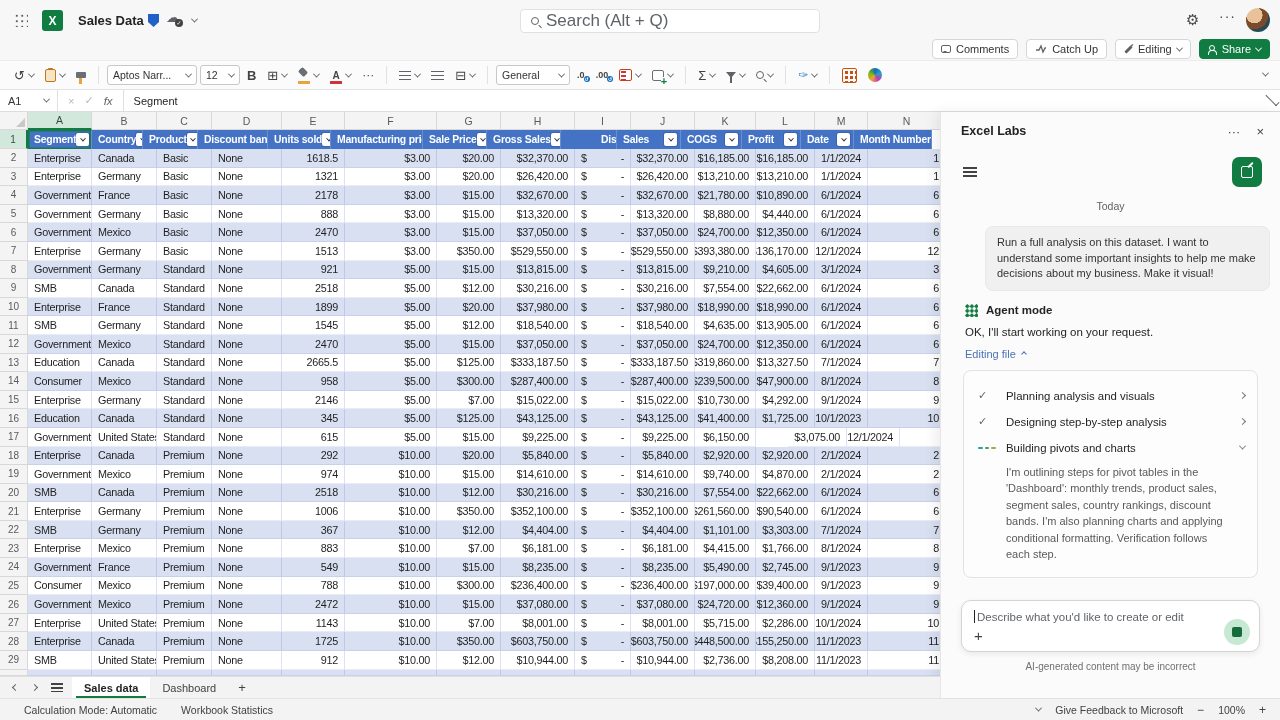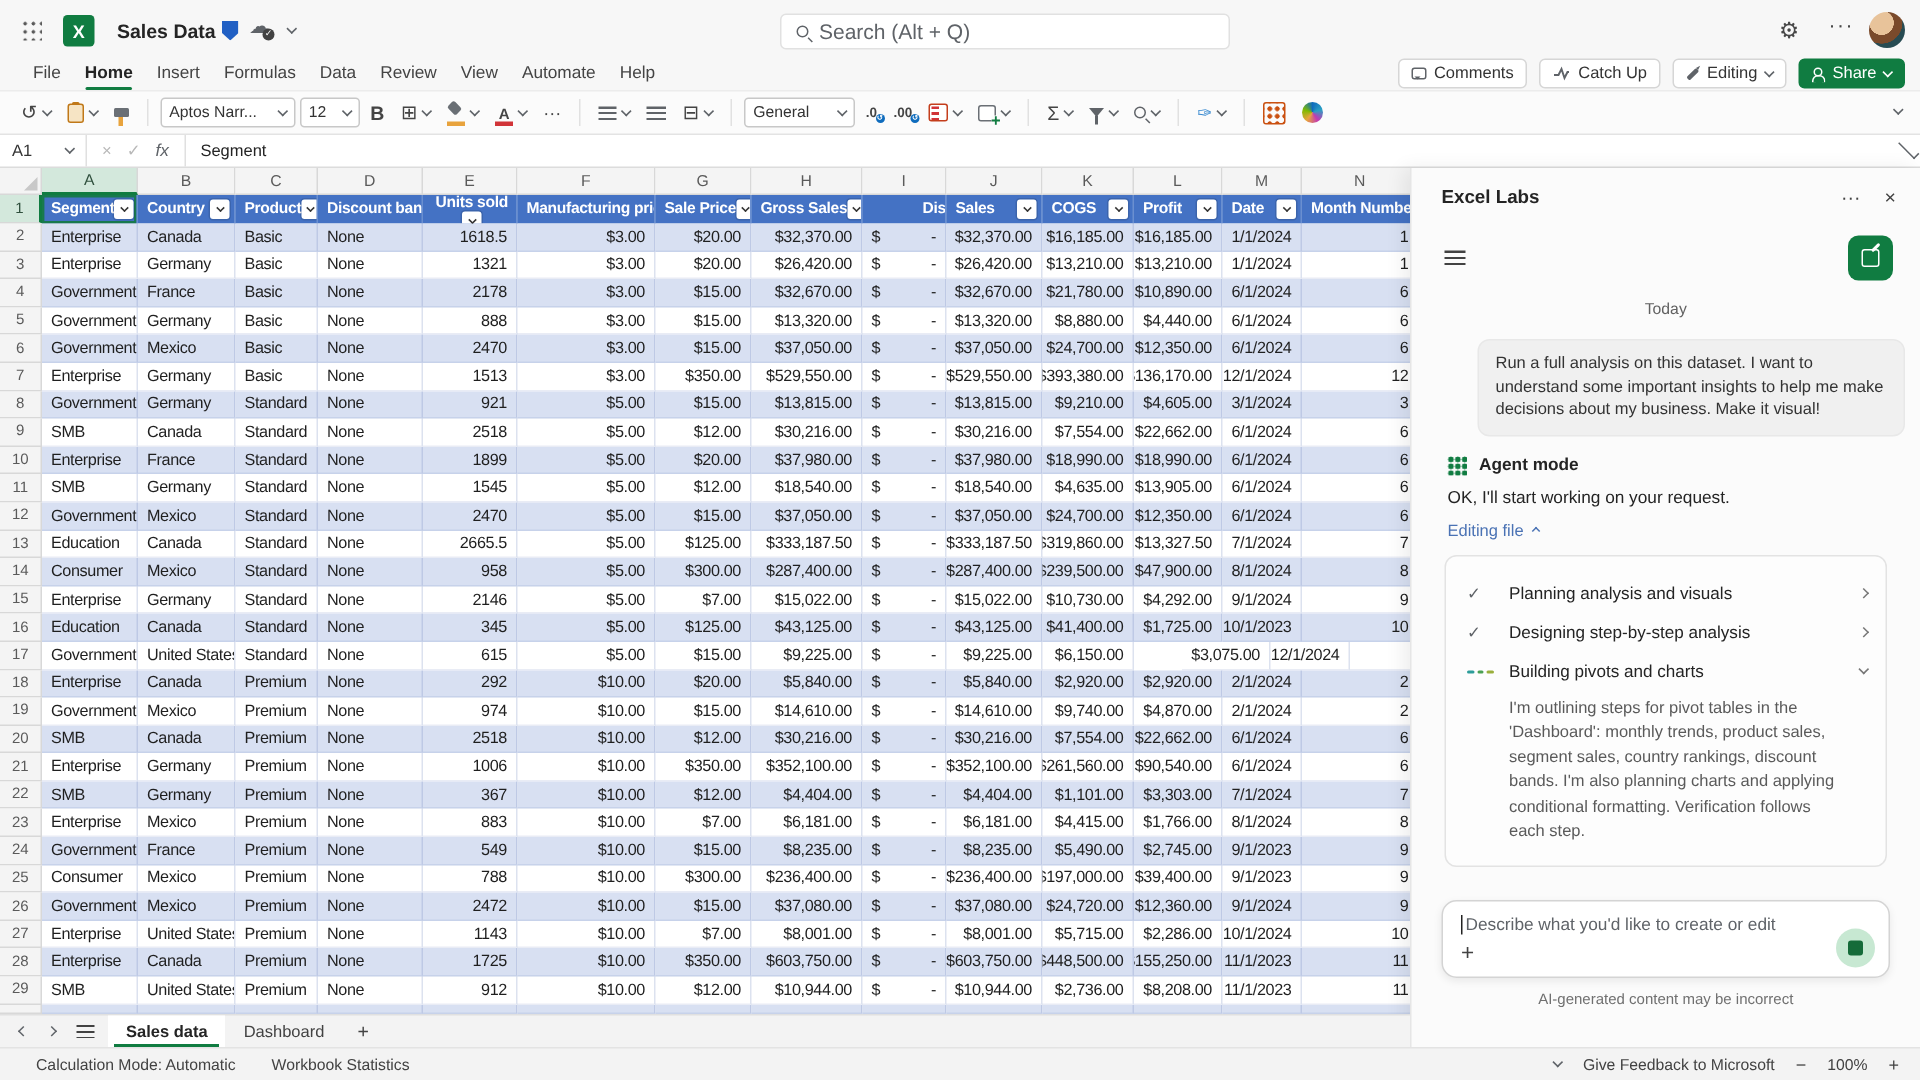--- a/index.html
+++ b/index.html
@@ -21,21 +21,21 @@
     color:#fff; font-weight:bold; font-size:12px; display:flex; align-items:center; justify-content:center; }
   .doc-title { position:absolute; left:78px; top:13px; font-size:13px; font-weight:600; color:#242424; }
   .shield { position:absolute; left:148px; top:14px; width:11px; height:13px; background:#2160c4;
     clip-path:polygon(0 0,100% 0,100% 62%,50% 100%,0 62%); }
   .cloud { position:absolute; left:166px; top:9px; font-size:14px; color:#5f6368; }
   .cloud-check { position:absolute; left:175px; top:19px; width:8px; height:8px; border-radius:50%; background:#424242; color:#fff; font-size:6px; line-height:8px; text-align:center; }
   .title-chev { position:absolute; left:192px; top:18px; }
   .searchbox { position:absolute; left:520px; top:9px; width:300px; height:24px; background:#fff; border:1px solid #e1e1e1; border-radius:4px; display:flex; align-items:center; padding-left:10px; gap:7px; cursor:text; }
   .mag { width:8px; height:8px; border:1.4px solid #5f6368; border-radius:50%; position:relative; flex:none;}
   .mag::after { content:""; position:absolute; width:4px; height:1.4px; background:#5f6368; transform:rotate(45deg); left:6px; top:8px; }
-  .searchbox span { font-size:14px; color:#5f6368; }
+  .searchbox span { font-size:17px; color:#5f6368; }
   .top-gear { position:absolute; left:1186px; top:11px; font-size:15px; color:#484848; cursor:pointer;}
   .top-dots { position:absolute; left:1219px; top:8px; font-size:14px; color:#484848; letter-spacing:1px; cursor:pointer;}
   .avatar { position:absolute; left:1246px; top:8px; width:24px; height:24px; border-radius:50%;
     background:radial-gradient(circle at 35% 30%,#e8c39a 0 35%,#7a4a2b 36% 60%,#274b52 61% 100%); cursor:pointer;}
 
   
   .menubar { position:absolute; top:38px; left:0; width:1280px; height:22px; display:flex; align-items:center; padding-left:14px; gap:2px; }
   .menu-tab { font-size:11.5px; color:#444; padding:3px 8px; cursor:pointer; position:relative; white-space:nowrap;}
   .menu-tab.active { font-weight:700; color:#242424; }
   .menu-tab.active::after { content:""; position:absolute; left:8px; right:8px; bottom:-2px; height:2px; background:#107C41; border-radius:2px; }
@@ -169,31 +169,20 @@
   <div class="searchbox">
     <span class="mag"></span>
     <span>Search (Alt + Q)</span>
   </div>
   <div class="top-gear">⚙</div>
   <div class="top-dots">···</div>
   <div class="avatar"></div>
 </div>
 
 <div class="menubar">
-  <span id="menu-tabs" style="display: flex;">
-      <span class="menu-tab">File</span>
-      <span class="menu-tab active">Home</span>
-      <span class="menu-tab">Insert</span>
-      <span class="menu-tab">Formulas</span>
-      <span class="menu-tab">Data</span>
-      <span class="menu-tab">Review</span>
-      <span class="menu-tab">View</span>
-      <span class="menu-tab">Automate</span>
-      <span class="menu-tab">Help</span>
-    </span>
   <div class="menu-right">
     <button class="pill-btn">
       <span class="bubble-ic"></span>
       <span>Comments</span>
     </button>
     <button class="pill-btn">
       <svg width="12" height="10">
           <polyline points="1,6 4,6 6,2 8,8 10,4 11,4" fill="none" stroke="#5f6368" stroke-width="1.3"></polyline>
         </svg>
       <span>Catch Up</span>
@@ -342,36 +331,36 @@
     </div>
   <div id="grid-rows">
       <div class="grow hrow">
         <div class="rnum sel">1</div>
         <div class="hcell a1sel" style="width: 64px;">
           <span>Segment</span>
           <span class="filter-btn">
             <span class="chev"></span>
           </span>
         </div>
-        <div class="hcell" style="width: 65px;">
+        <div class="hcell" style="width: 51px;">
           <span>Country</span>
           <span class="filter-btn">
             <span class="chev"></span>
           </span>
         </div>
         <div class="hcell" style="width: 55px;">
           <span>Product</span>
           <span class="filter-btn">
             <span class="chev"></span>
           </span>
         </div>
         <div class="hcell" style="width: 70px;">
           <span>Discount band</span>
         </div>
-        <div class="hcell" style="width: 63px; flex-direction: column;">
+        <div class="hcell" style="width: 63px;">
           <span>Units sold</span>
           <span class="filter-btn">
             <span class="chev"></span>
           </span>
         </div>
         <div class="hcell" style="width: 92px;">
           <span>Manufacturing price</span>
         </div>
         <div class="hcell" style="width: 64px;">
           <span>Sale Price</span>

